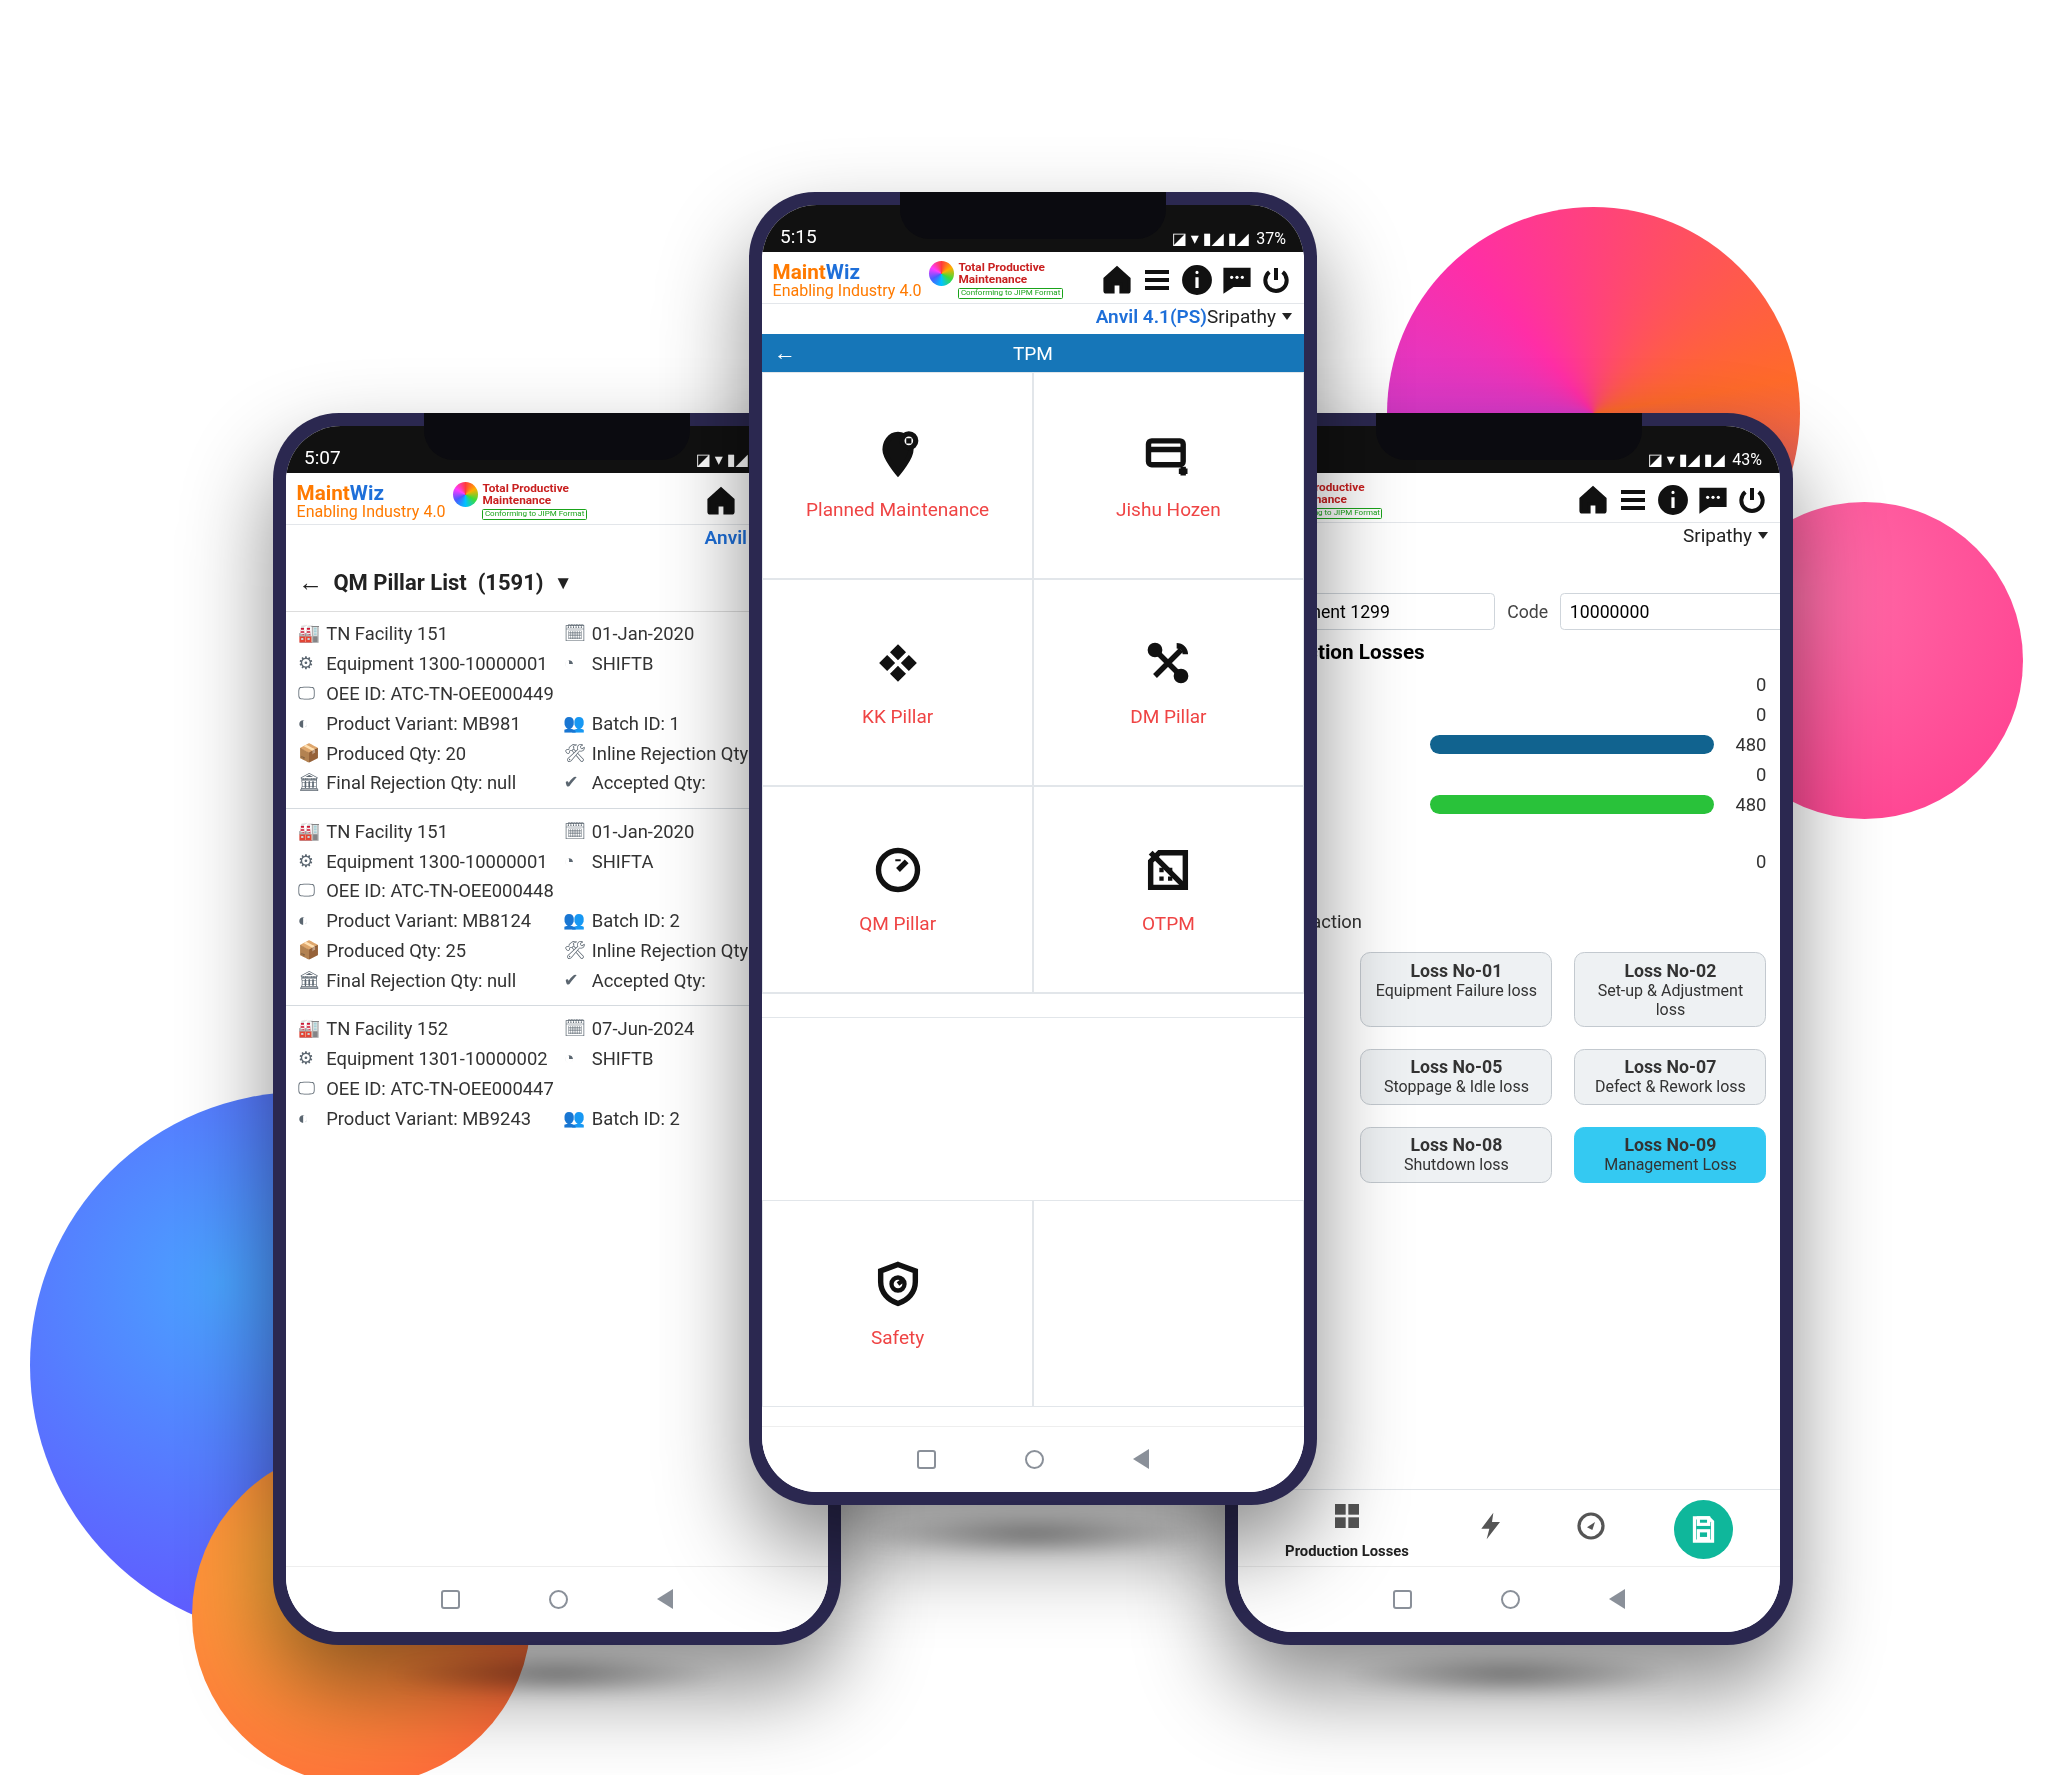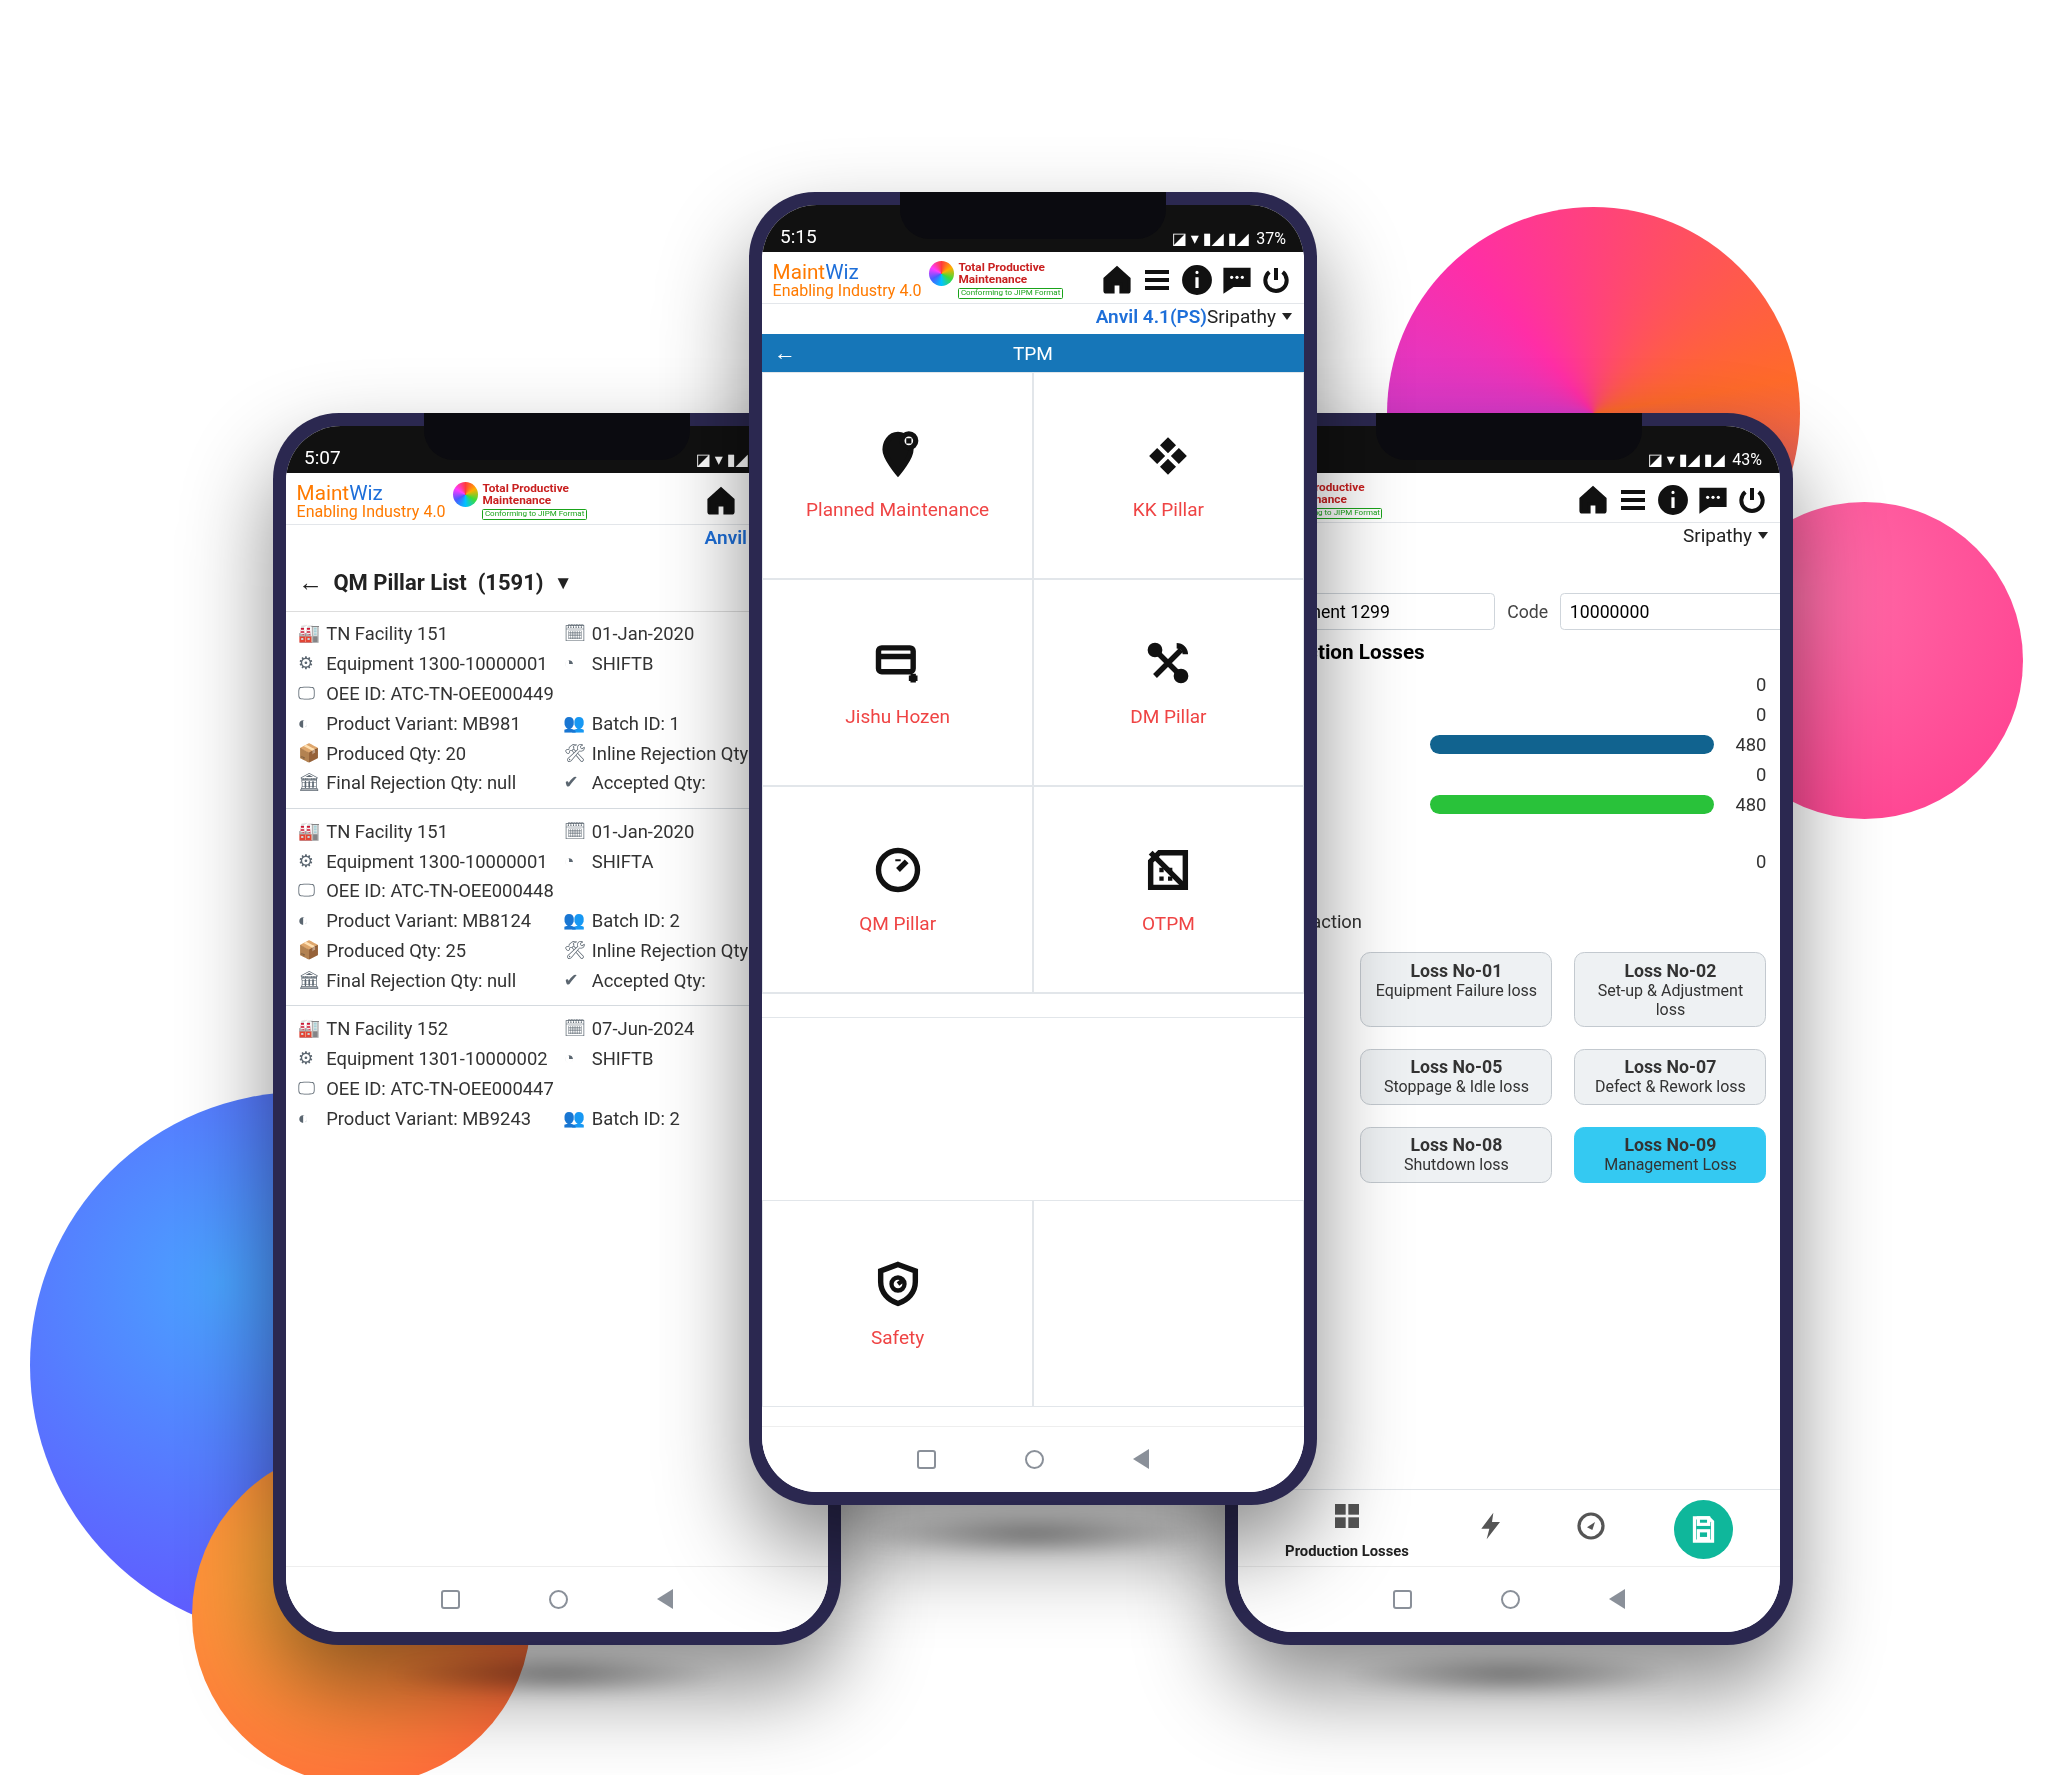--- a/index.html
+++ b/index.html
@@ -20,21 +20,21 @@
   .screen { width: 100%; height: 100%; background: #fff; border-radius: 55px; overflow: hidden; position: relative; display: flex; flex-direction: column; }
   .notch { position: absolute; top: 0; left: 50%; transform: translateX(-50%); width: 266px; height: 47px; background: #0b0b10; border-radius: 0 0 29.5px 29.5px; z-index: 20; }
   .dropshadow { position: absolute; left: 50%; transform: translateX(-50%); bottom: -52px; width: 60%; height: 44px; background: radial-gradient(ellipse at center, rgba(0,0,0,.4), transparent 70%); filter: blur(7.4px); }
 
   
   .statusbar { height: 47px; background: #111; color: #fff; font-size: 19px; display: flex; align-items: flex-end; padding: 0 17.7px 4.4px 17.7px; justify-content: space-between; }
   .statusbar .sicons { display: flex; gap: 7.4px; align-items: center; font-size: 16px; }
 
   
   .apphead { background: #fff; border-bottom: 0.7px solid #e3e6ea; padding: 7.4px 10.3px 3px 10.3px; display: flex; align-items: center; gap: 7.4px; }
-  .logo1 { font-weight: 400; font-size: 20.7px; }
+  .logo1 { font-weight: 700; font-size: 20.7px; }
   .logo1 .m  { color: #ff7a00; } .logo1 .w { color: #1e6fd9; }
   .logo1sub  { font-size: 16px; color: #ff7a00; margin-top: -3px; }
   .logo2wrap { display:flex; align-items:flex-start; gap:4.4px; }
   .colorwheel{ width: 25px; height: 25px; border-radius: 50%; background: conic-gradient(#ff3b3b,#ffae00,#3bdc3b,#00c2ff,#4a5bff,#ff3bff,#ff3b3b); }
   .logo2     { font-size: 11.8px; color: #c92020; line-height: 1.04; }
   .logo2 b   { display:block; }
   .logo2 .s  { font-size: 8px; color:#1aa31a; border:0.7px solid #1aa31a; padding:0 1.5px; border-radius:1.5px; display:inline-block; margin-top:1.5px;}
   .headicons { margin-left: auto; display: flex; gap: 5.9px; }
   .headicons .hi { width: 34px; height: 34px; display:flex; align-items:center; justify-content:center; font-size: 31px; color:#111; }
 
@@ -543,33 +543,33 @@
       <div class="tpmtile">
         <svg class="ticon" viewBox="0 0 24 24">
             <path d="M12 2C8 2 6 6 6 9c0 4 6 11 6 11s6-7 6-11c0-3-2-7-6-7z" fill="#111"></path>
             <circle cx="17" cy="5" r="3.2" fill="#fff" stroke="#111"></circle>
             <path d="M17 3.8v2.4M15.8 5h2.4" stroke="#111"></path>
           </svg>
         <span>Planned Maintenance</span>
       </div>
       <div class="tpmtile">
         <svg class="ticon" viewBox="0 0 24 24">
+            <rect x="3" y="5" width="16" height="11" rx="1.5" fill="none" stroke="#111" stroke-width="2.5"></rect>
+            <path d="M3 9h16" stroke="#111" stroke-width="2.5"></path>
+            <path d="M19 17v4M17 19h4" stroke="#111" stroke-width="2.5"></path>
+          </svg>
+        <span>Jishu Hozen</span>
+      </div>
+      <div class="tpmtile">
+        <svg class="ticon" viewBox="0 0 24 24">
             <g fill="#111">
               <path d="m12 5 2 2-2 2-2-2zM12 15l2 2-2 2-2-2zM7 10l2 2-2 2-2-2zM17 10l2 2-2 2-2-2z"></path>
             </g>
           </svg>
         <span>KK Pillar</span>
-      </div>
-      <div class="tpmtile">
-        <svg class="ticon" viewBox="0 0 24 24">
-            <rect x="3" y="5" width="16" height="11" rx="1.5" fill="none" stroke="#111" stroke-width="2.5"></rect>
-            <path d="M3 9h16" stroke="#111" stroke-width="2.5"></path>
-            <path d="M19 17v4M17 19h4" stroke="#111" stroke-width="2.5"></path>
-          </svg>
-        <span>Jishu Hozen</span>
       </div>
       <div class="tpmtile">
         <svg class="ticon" viewBox="0 0 24 24">
             <path d="M6 18 18 6M6 6l12 12" stroke="#111" stroke-width="2.5"></path>
             <circle cx="6" cy="6" r="2.2" fill="#111"></circle>
             <circle cx="18" cy="18" r="2.2" fill="#111"></circle>
             <path d="M16 4a4 4 0 0 1 4 4" stroke="#111" stroke-width="2.5" fill="none"></path>
           </svg>
         <span>DM Pillar</span>
       </div>

